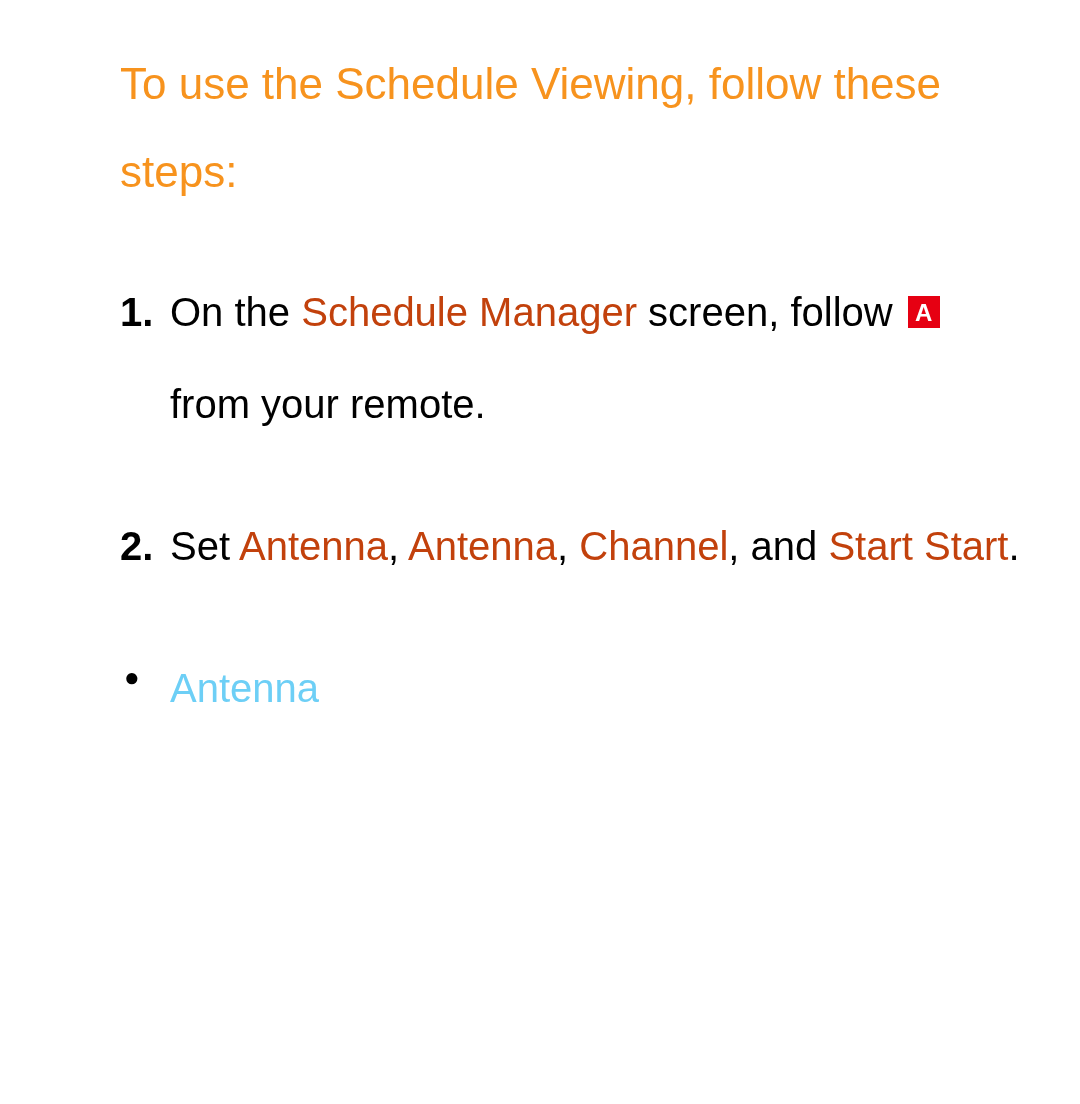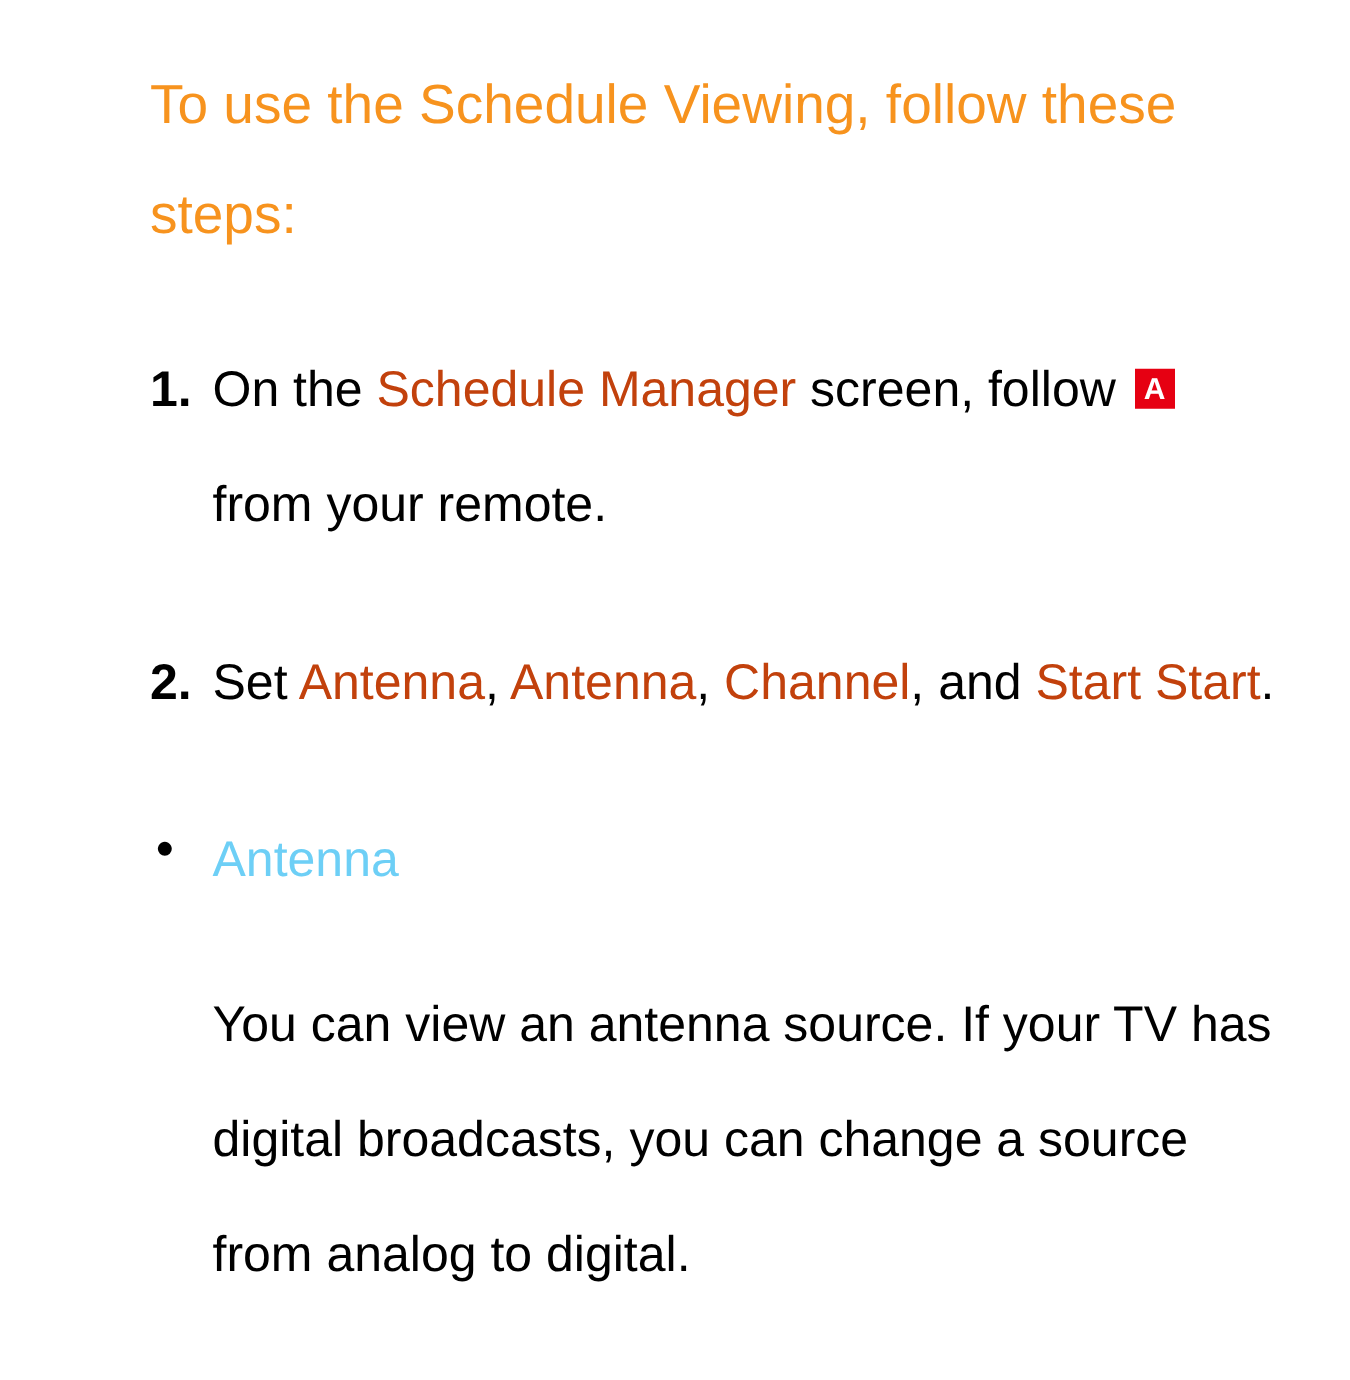--- a/index.html
+++ b/index.html
@@ -92,15 +92,14 @@
     <span>On the </span><span class="highlight">Schedule Manager</span><span> screen, follow </span><span class="button-a">A</span><span> from your remote.</span>
   </li>
   <li class="step-item">
     <span>Set </span><span class="highlight">Antenna</span><span>, </span><span class="highlight">Antenna</span><span>, </span><span class="highlight">Channel</span><span>, and </span><span class="highlight">Start Start</span><span>.</span>
   </li>
 </ol>
 
 <ul class="bullet-list">
   <li class="bullet-item">
     <div class="bullet-title">Antenna</div>
-    <div class="bullet-body">You can view an antenna source. If your TV has digital broadcasts, you can change a source from analog to digital.</div>
   </li>
 </ul>
 
 </body></html>

